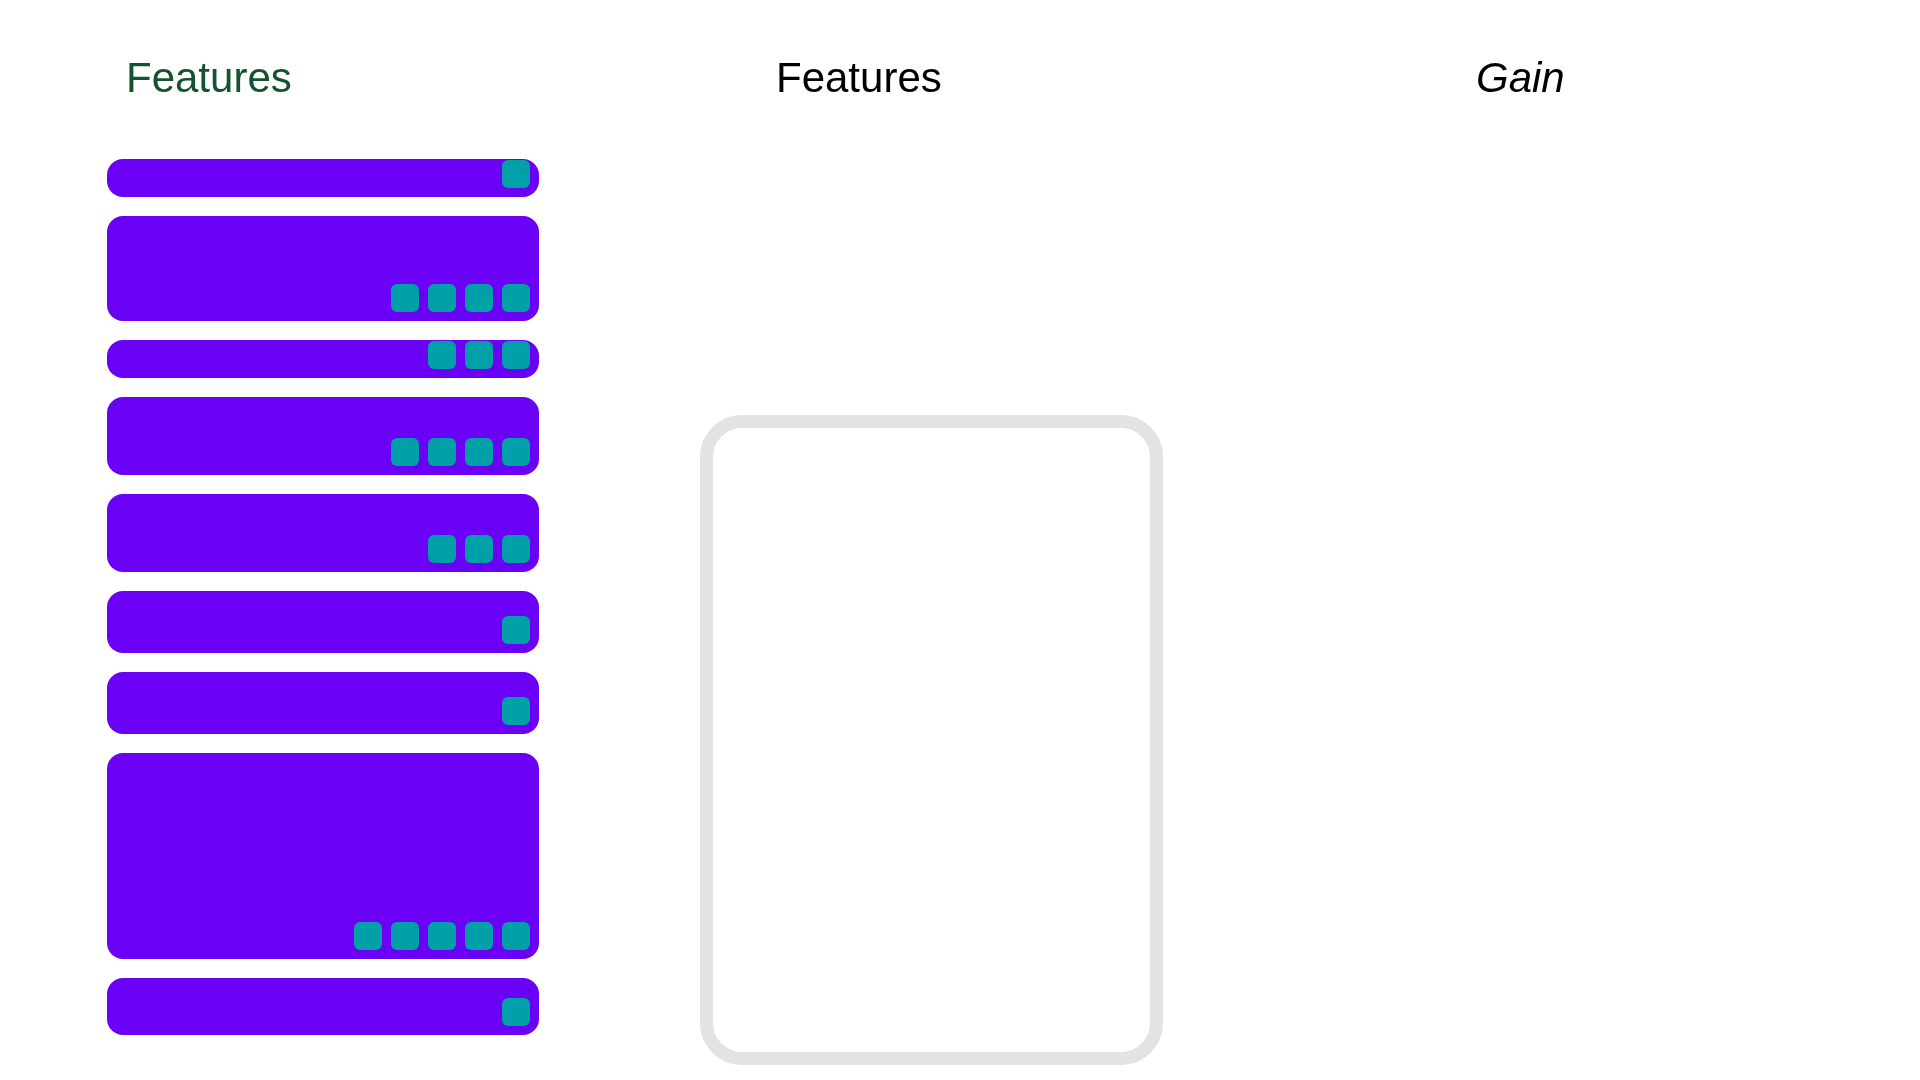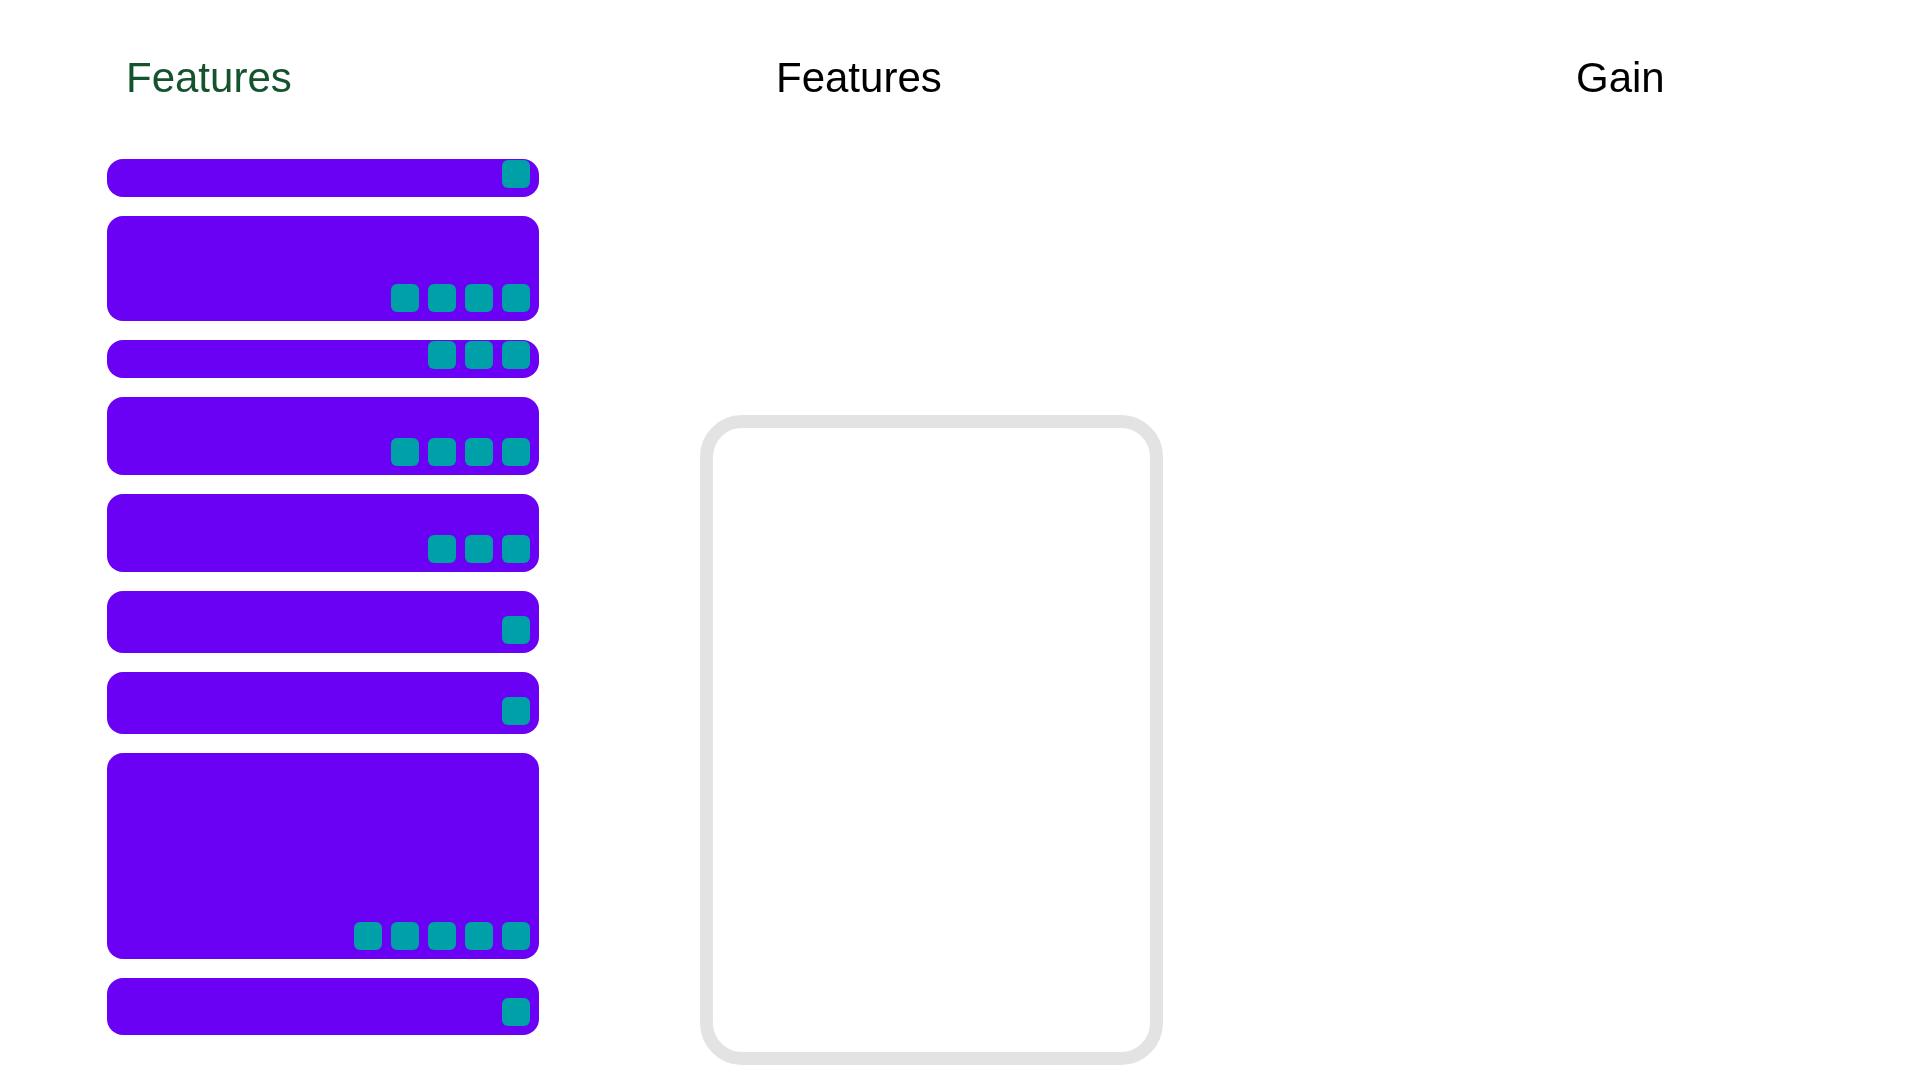--- a/index.html
+++ b/index.html
@@ -21,21 +21,21 @@
     position: absolute;
     font-size: 42px;
     font-weight: 400;
     color: #000000;
     line-height: 1;
     white-space: nowrap;
     letter-spacing: 0px;
   }
   #hdr-features { left: 126px;  top: 57px; }
   #hdr-capacity { left: 776px;  top: 57px; }
-  #hdr-gain     { left: 1576px; top: 57px; }
+  #hdr-gain     { left: 1476px; top: 57px; font-style: italic; }
 
   
   #features-column {
     position: absolute;
     left: 107px;
     top: 159px;
     width: 432px;
   }
 
   .feature-bar {

